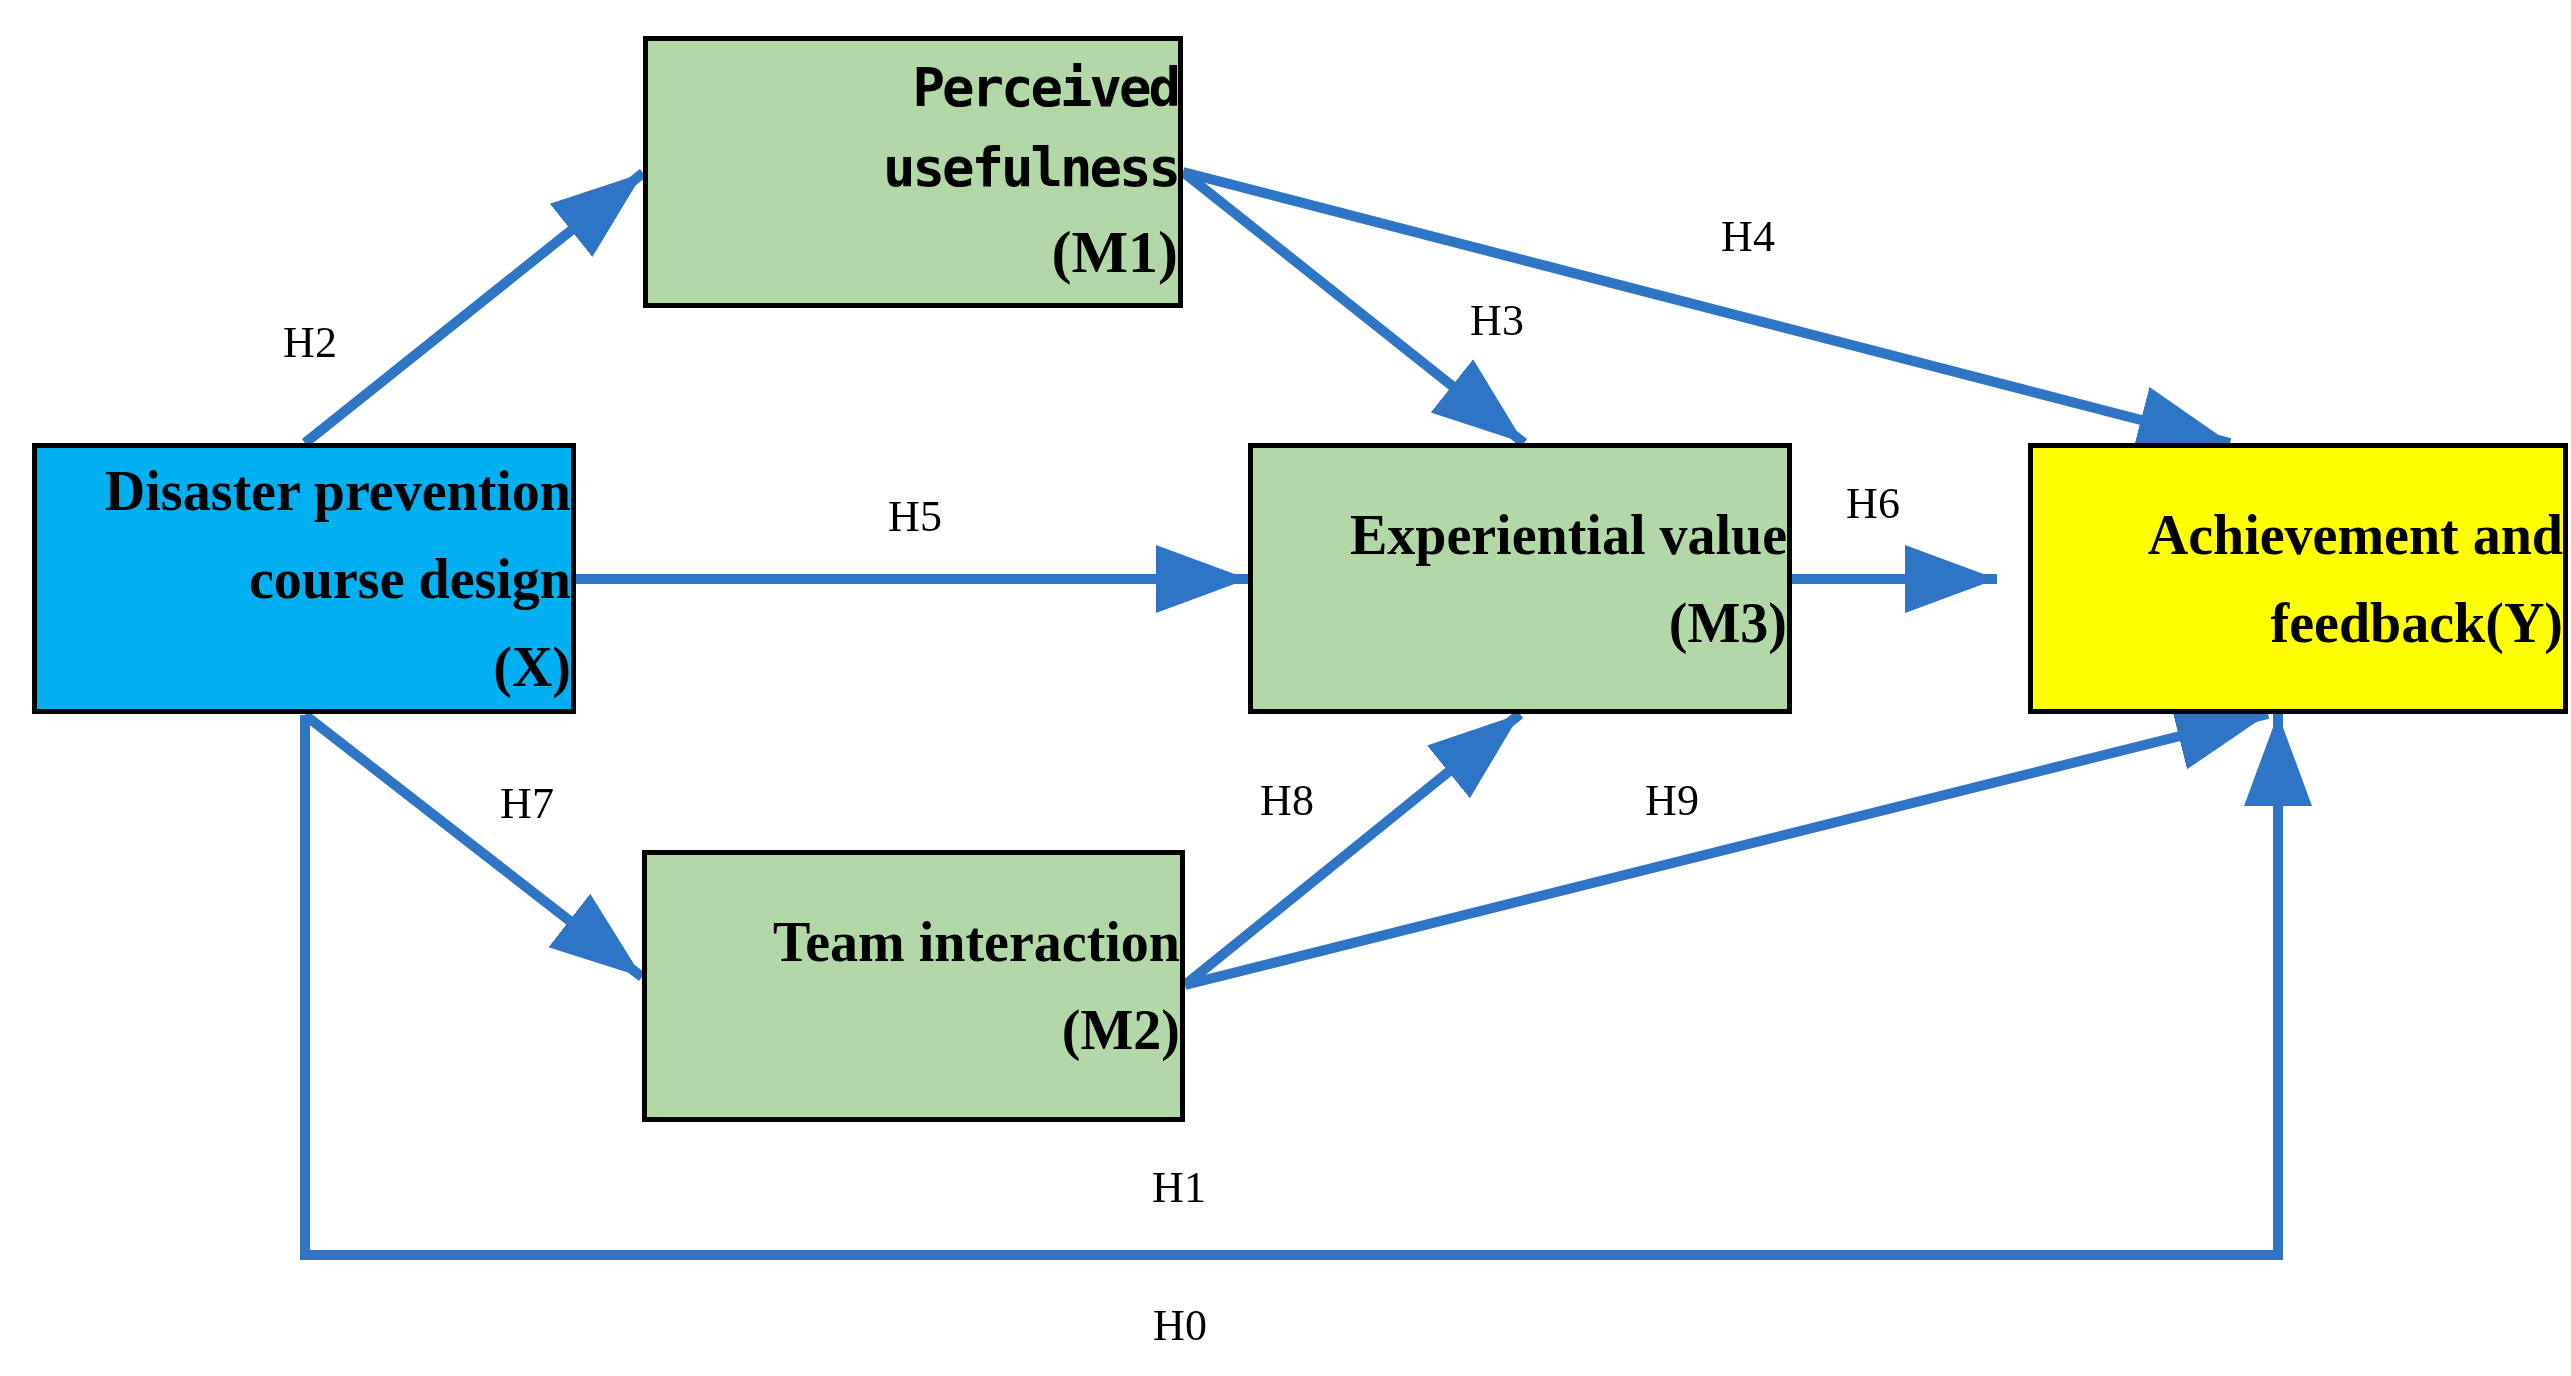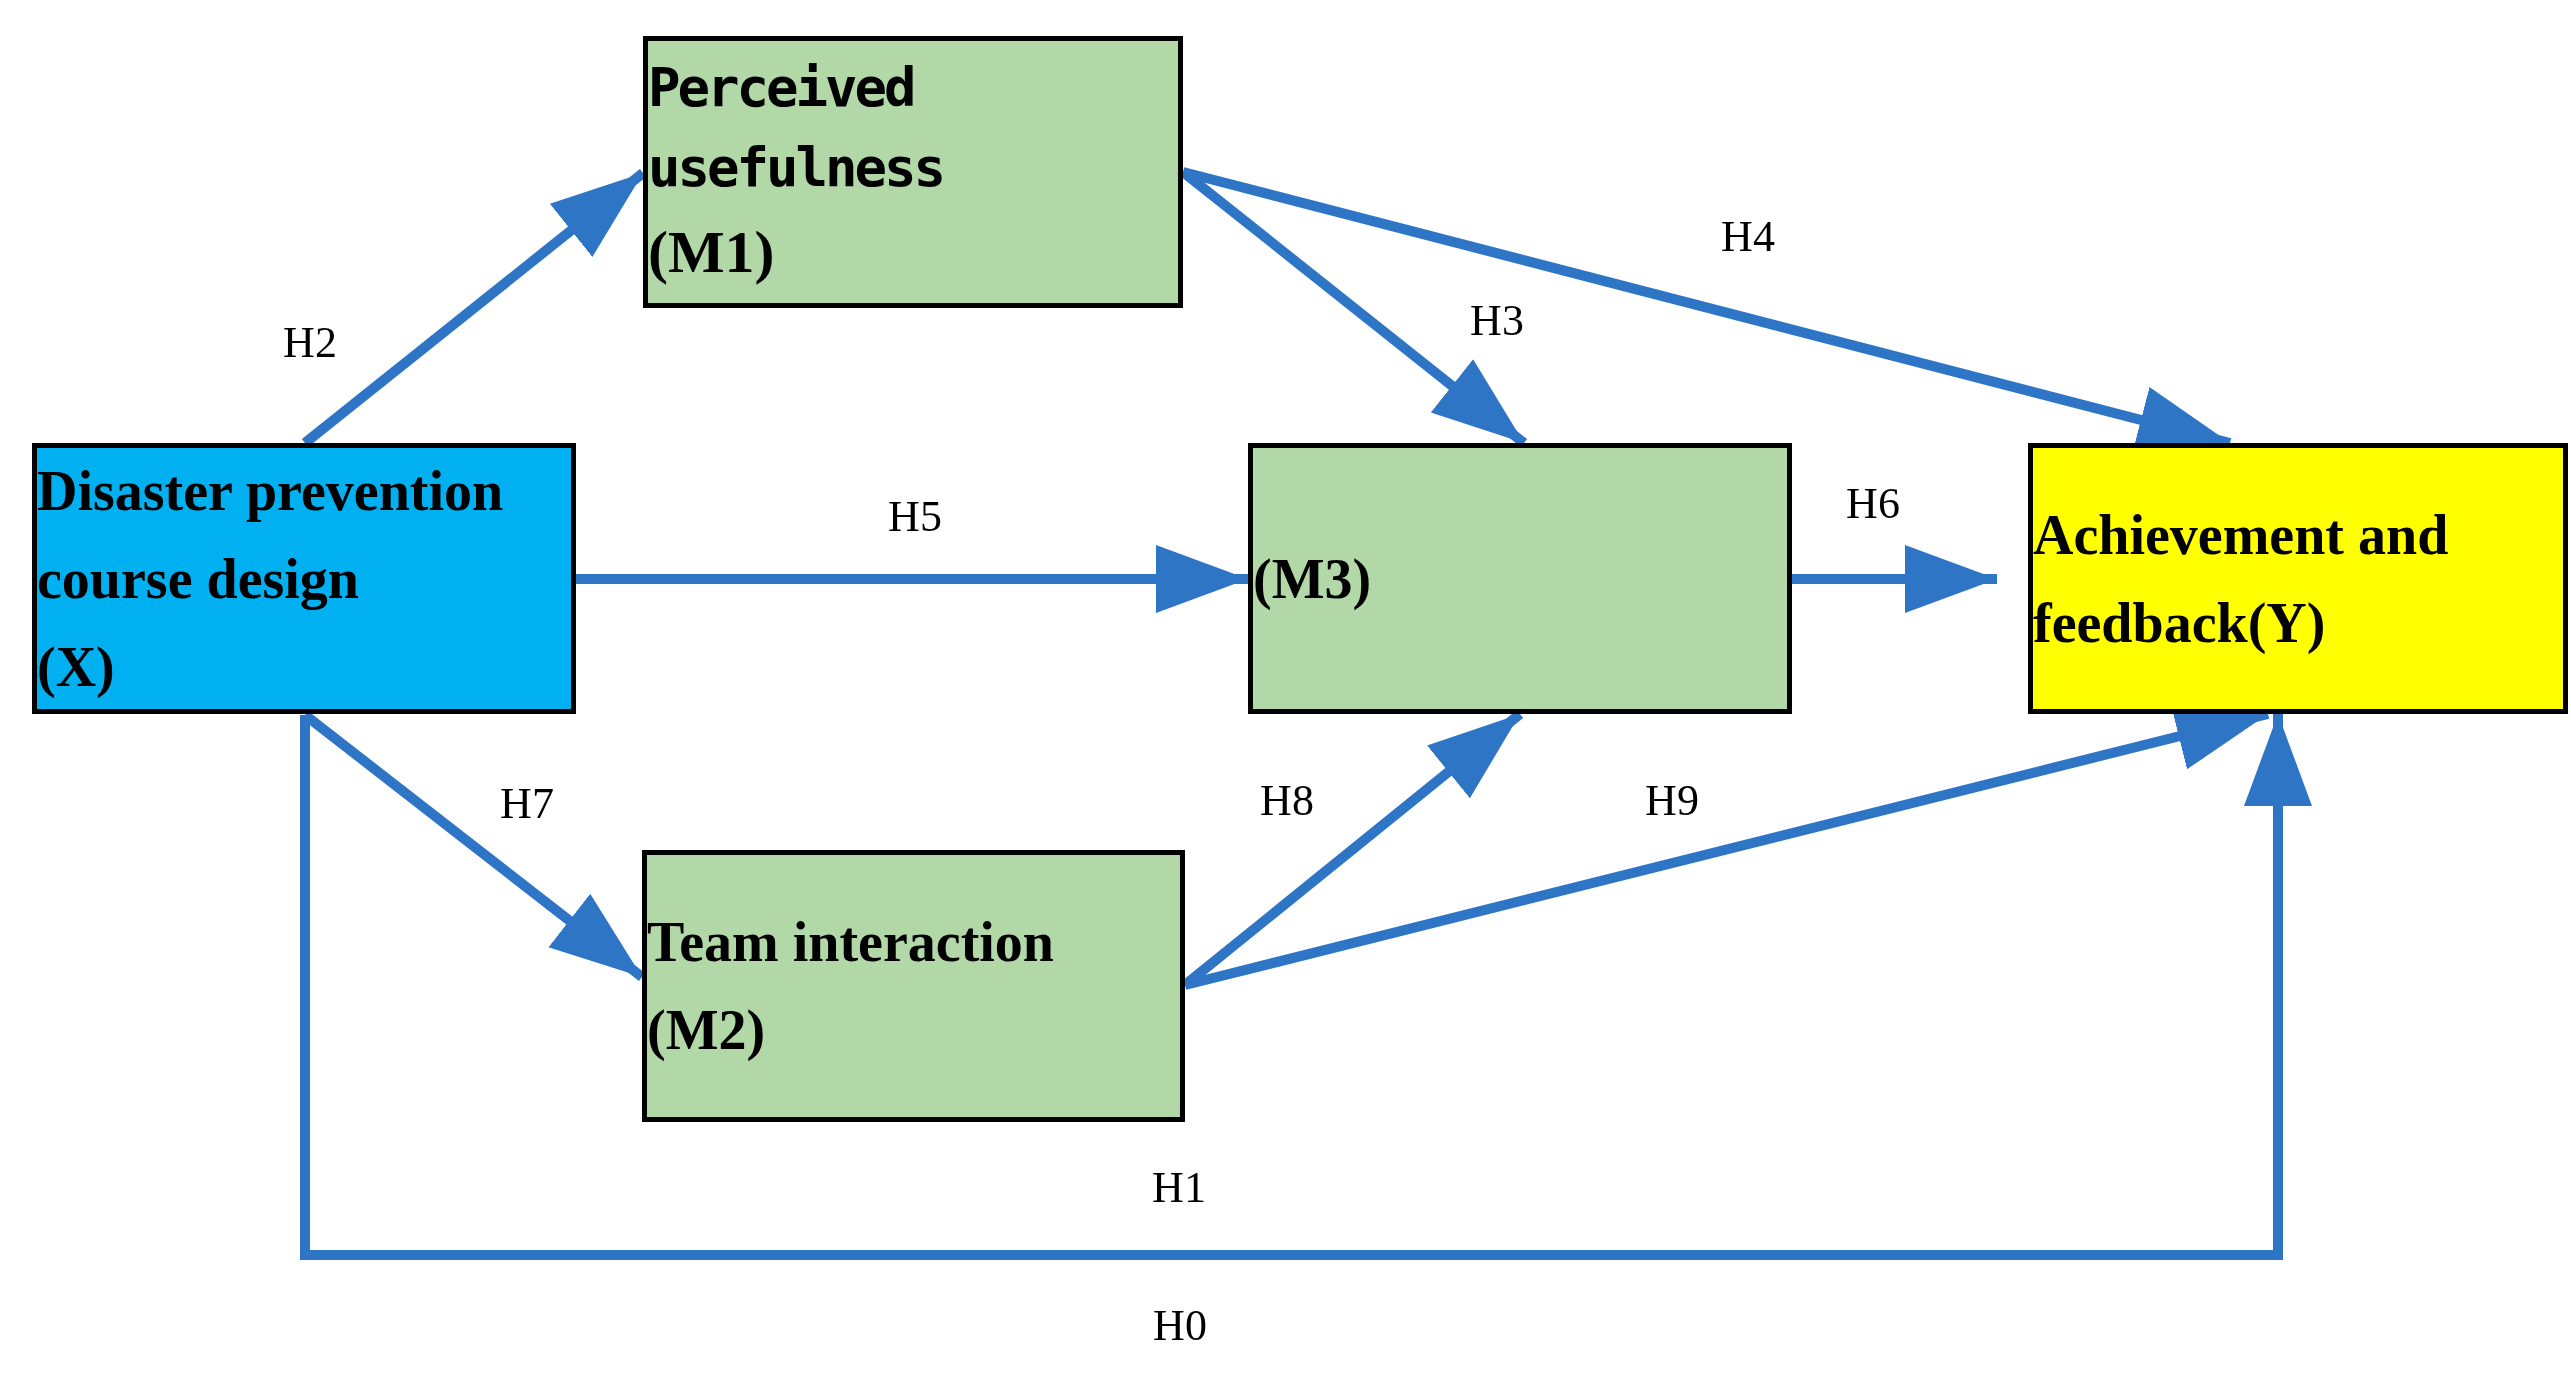--- a/index.html
+++ b/index.html
@@ -15,24 +15,25 @@
     position:absolute;
     left:0;top:0;
     width:2571px;height:1376px;
   }
   .box{
     position:absolute;
     box-sizing:border-box;
     border:5px solid #000;
     display:flex;
     flex-direction:column;
-    align-items:flex-start;
+    align-items:flex-end;
     justify-content:center;
     text-align:center;
     color:#000;
+    padding-left:20px;
   }
   .serif-line{
     font-family:"Liberation Serif","DejaVu Serif",serif;
     font-weight:bold;
     font-size:56px;
     line-height:88px;
     white-space:nowrap;
   }
   .mono-line{
     font-family:"DejaVu Sans Mono",monospace;
@@ -88,20 +89,21 @@
     <div class="m1-serif">(M1)</div>
   </div>
 
   <div class="box" style="left: 32px; top: 443px; width: 544px; height: 271px; background-color: rgb(0, 176, 240);">
     <div class="serif-line">Disaster prevention</div>
     <div class="serif-line">course design</div>
     <div class="serif-line">(X)</div>
   </div>
 
   <div class="box" style="left: 1248px; top: 443px; width: 544px; height: 271px; background-color: rgb(178, 216, 168);">
+    <div class="serif-line">Experiential value</div>
     <div class="serif-line">(M3)</div>
   </div>
 
   <div class="box" style="left: 1997px; top: 443px; width: 540px; height: 271px; background-color: rgb(255, 255, 0); margin-left: 31px;">
     <div class="serif-line">Achievement and</div>
     <div class="serif-line">feedback(Y)</div>
   </div>
 
   <div class="box" style="left: 642px; top: 850px; width: 543px; height: 272px; background-color: rgb(178, 216, 168);">
     <div class="serif-line">Team interaction</div>

